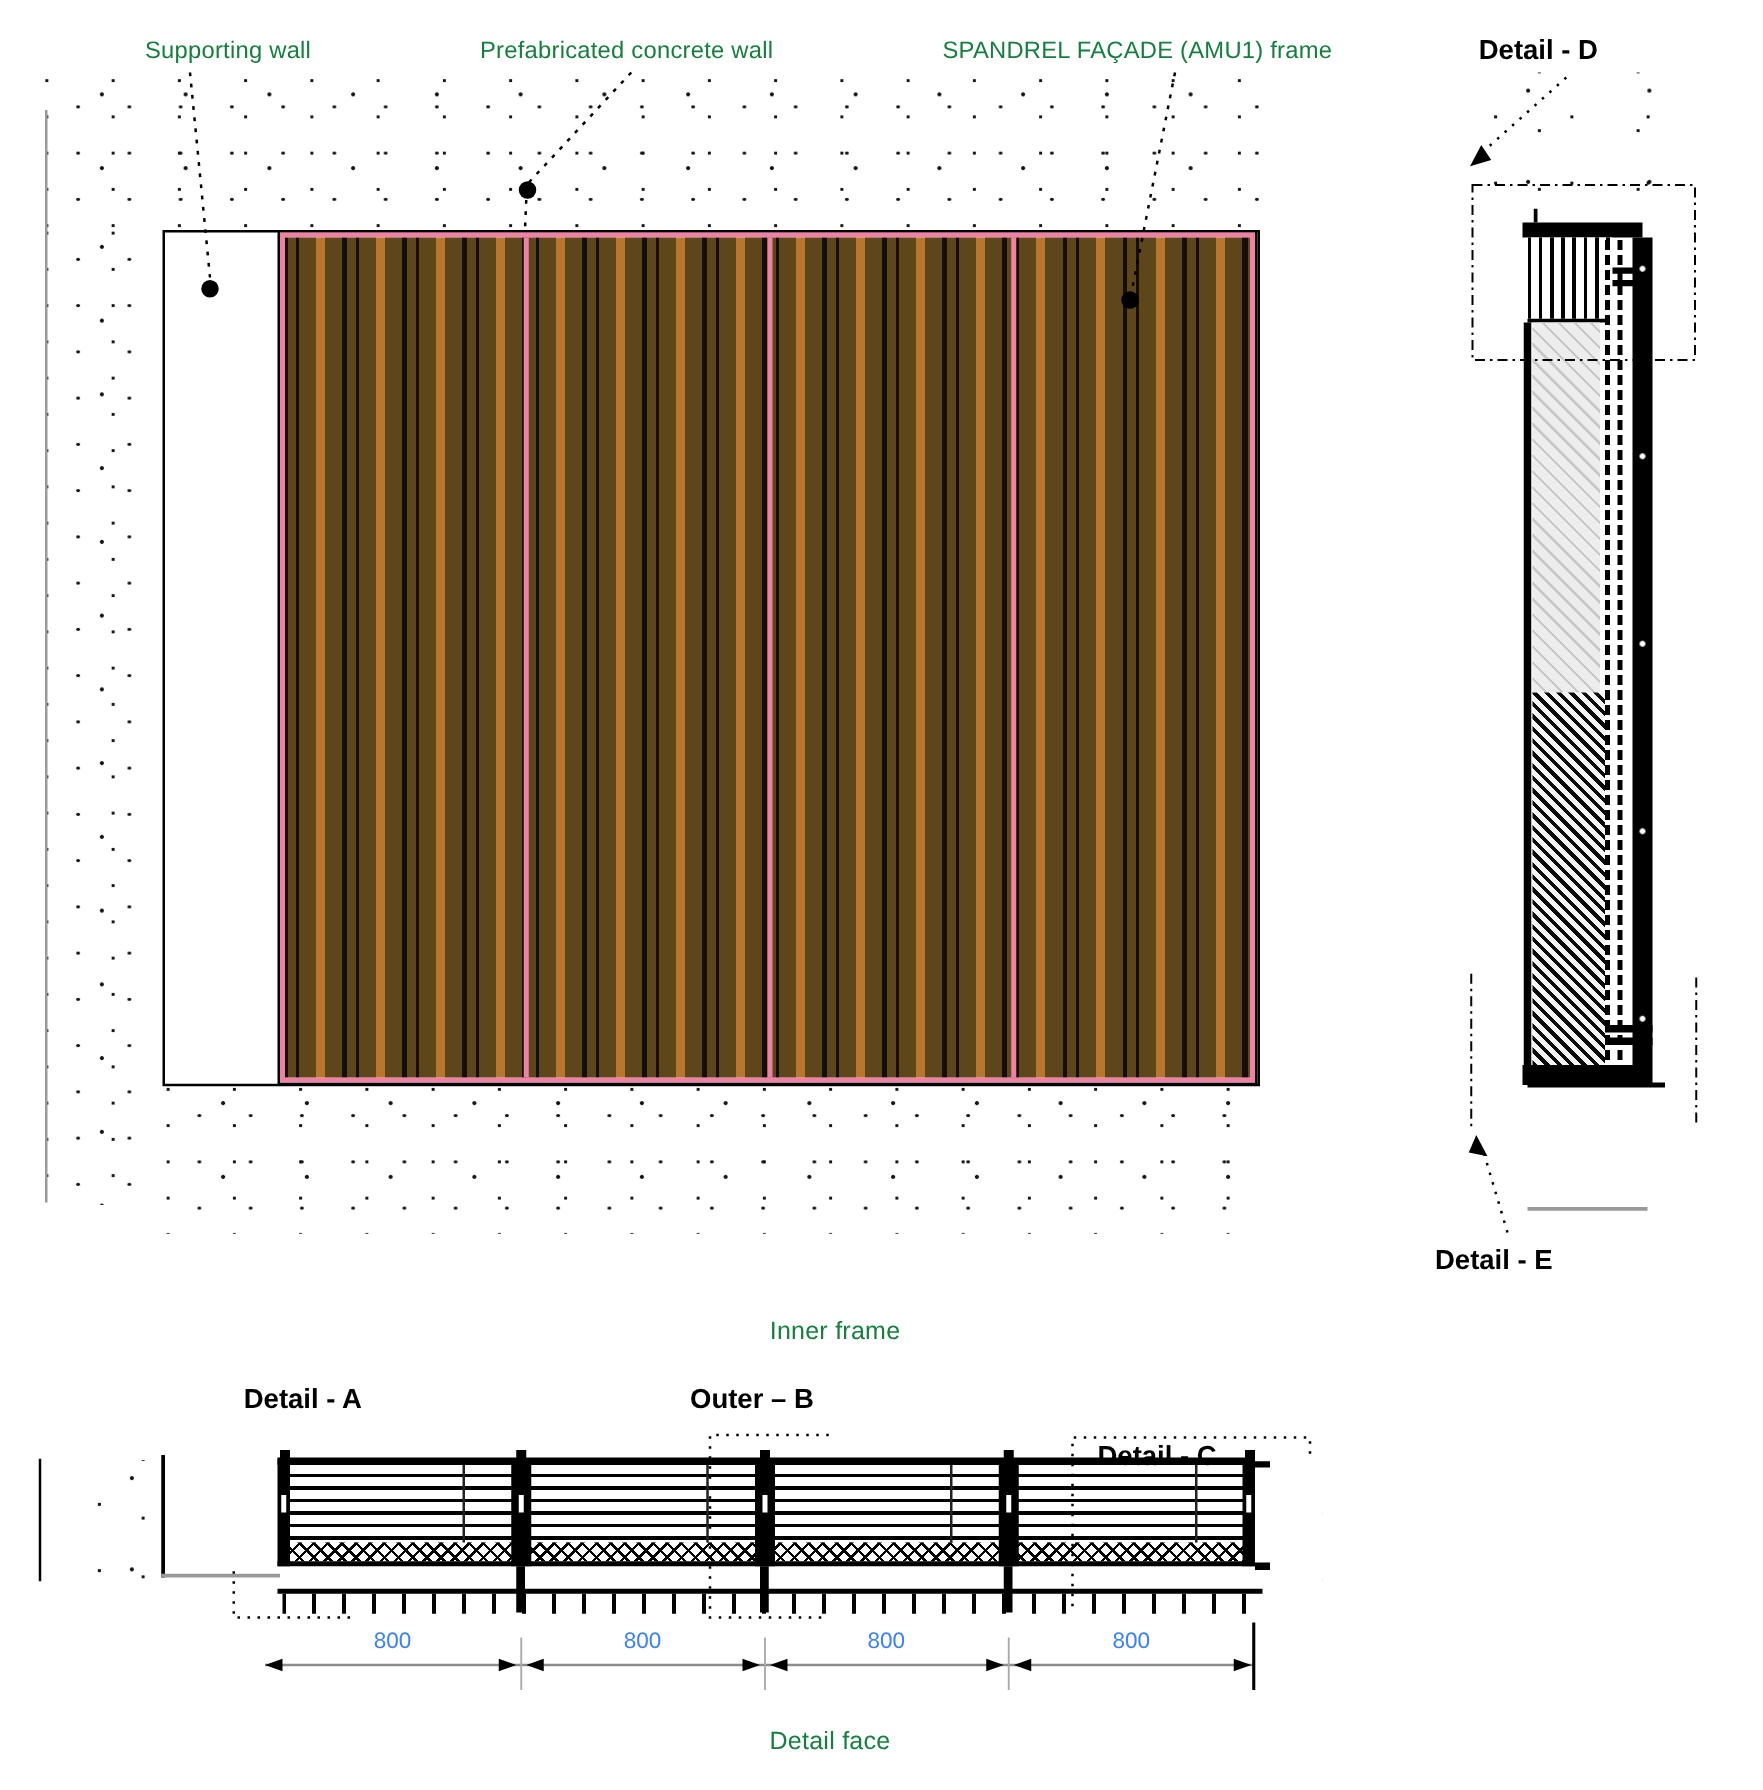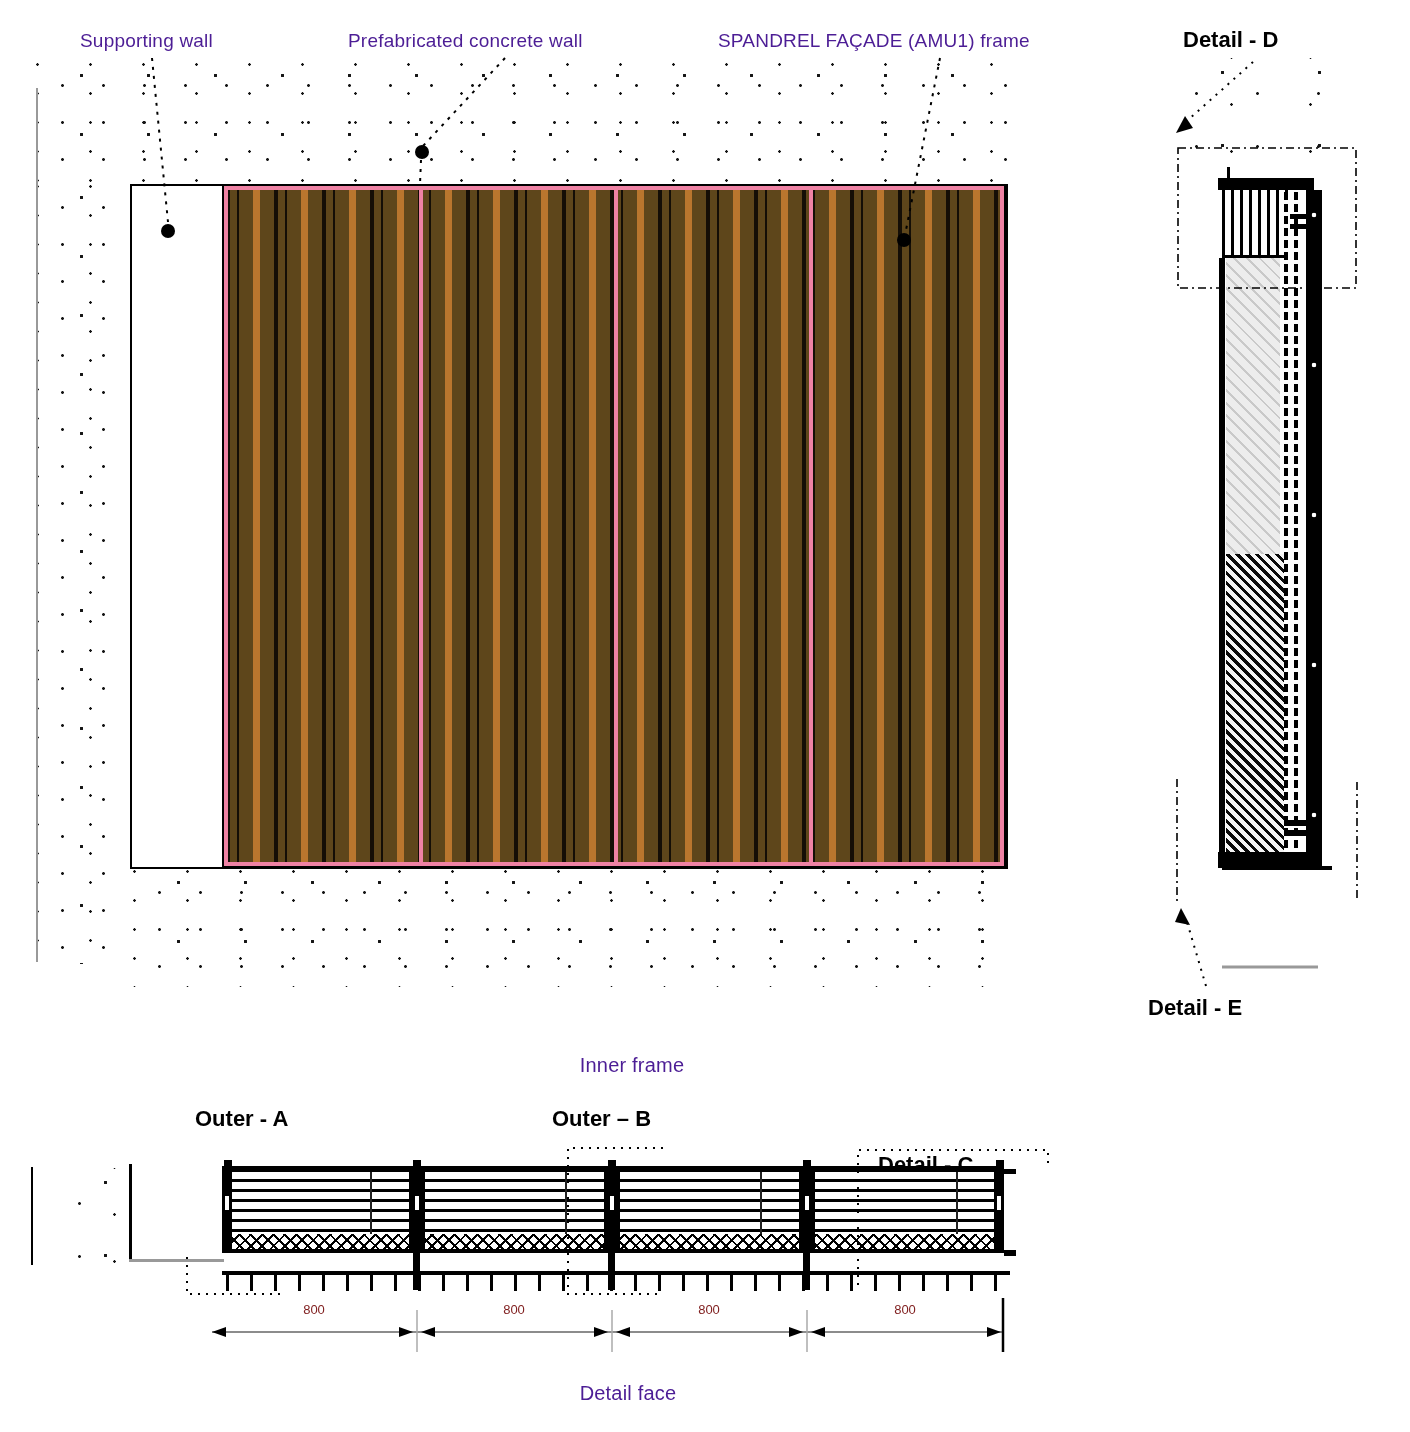--- a/index.html
+++ b/index.html
@@ -1,21 +1,21 @@
 <!DOCTYPE html>
 <html><head>
 <meta charset="utf-8">
 <style>
   html,body{margin:0;padding:0;background:#fff;}
   #root{position:relative;width:1410px;height:1432px;background:#fff;overflow:hidden;
         font-family:"Liberation Sans",sans-serif;}
-  .lbl{position:absolute;font-size:19px;color:#4c1d95;white-space:nowrap;letter-spacing:.2px;}
+  .lbl{position:absolute;font-size:19px;color:#15803d;white-space:nowrap;letter-spacing:.2px;margin-left:36px;}
   .det{position:absolute;font-size:22px;font-weight:bold;color:#000;white-space:nowrap;}
   .ctr{transform:translateX(-50%);}
-  .dim{position:absolute;font-size:13px;color:#7f1d1d;transform:translateX(-50%);}
+  .dim{position:absolute;font-size:18px;color:#3b82f6;transform:translateX(-50%);}
   .abs{position:absolute;}
   .blk{position:absolute;background:#000;}
   .stipple{position:absolute;
     background-image:
       radial-gradient(circle,#151515 1.2px,transparent 1.6px),
       radial-gradient(circle,#151515 1.1px,transparent 1.5px),
       radial-gradient(circle,#151515 1.4px,transparent 1.8px);
     background-size:41px 37px,53px 29px,67px 59px;
     background-position:7px 5px,29px 17px,13px 43px;}
   .stipple.sparse{
@@ -131,21 +131,21 @@
   <div class="tstub" style="left:413px;"></div>
   <div class="tstub" style="left:608px;"></div>
   <div class="tstub" style="left:803px;"></div>
   <div class="tstub" style="left:996px;"></div>
   <div class="ivline" style="left:370px;"></div>
   <div class="ivline" style="left:565px;"></div>
   <div class="ivline" style="left:760px;"></div>
   <div class="ivline" style="left:956px;"></div>
 
   <div class="lbl ctr" style="left:632px;top:1054px;font-size:20px;">Inner frame</div>
-  <div class="det" style="left:195px;top:1106px;">Outer - A</div>
+  <div class="det" style="left:195px;top:1106px;">Detail - A</div>
   <div class="det" style="left:552px;top:1106px;">Outer – B</div>
   <div class="det" style="left:878px;top:1106px;margin-top:46px;">Detail - C</div>
   <div class="lbl ctr" style="left:628px;top:1382px;font-size:20px;">Detail face</div>
 
   <div class="dim" style="left:314px;top:1302px;">800</div>
   <div class="dim" style="left:514px;top:1302px;">800</div>
   <div class="dim" style="left:709px;top:1302px;">800</div>
   <div class="dim" style="left:905px;top:1302px;">800</div>
 
   <svg width="1410" height="1432" viewBox="0 0 1410 1432">

